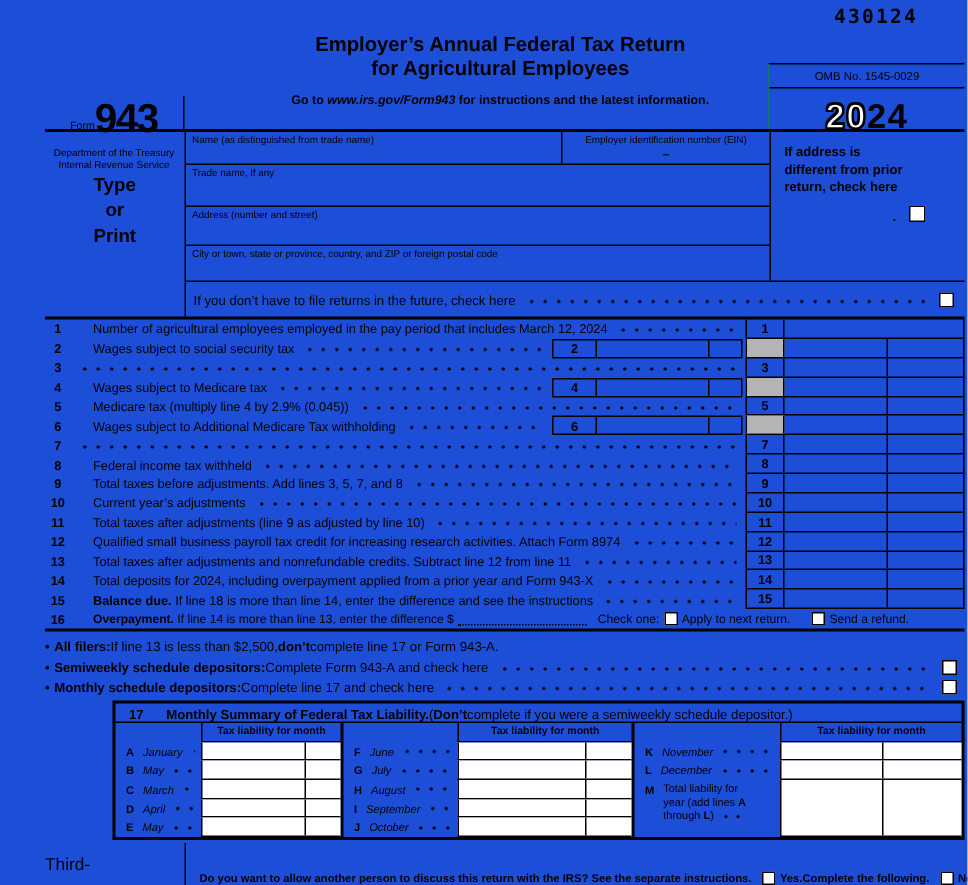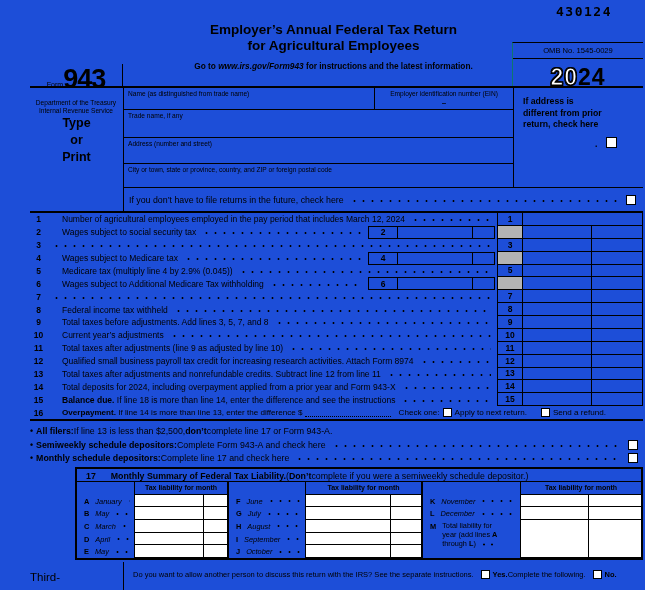--- a/index.html
+++ b/index.html
@@ -122,21 +122,21 @@
   .gm { font-size:7.4px;font-style:italic; }
   .grp .dots { margin:0 4px; }
   .g3 .mrow { flex:3; align-items:stretch; }
   .mlabel { flex:1; display:flex; padding-top:2px; }
   .mtext { font-size:7.3px; line-height:8.8px; white-space:normal; }
 
   
   .third { position:absolute; left:30px; top:562px; width:613px; height:28px; }
   .t3lab { position:absolute; left:0; top:9px; font-weight:normal; font-size:11.5px; }
   .t3box { position:absolute; left:93px; top:0; bottom:0; width:520px; border-left:1.5px solid #000;
-    display:flex; align-items:flex-start; padding:8px 0 0 9px; font-size:7.5px; white-space:nowrap; }
+    display:flex; align-items:flex-end; padding:8px 0 0 9px; font-size:7.5px; white-space:nowrap;font-weight:bold; }
   .t3box .cb { width:9px; height:9px; margin:0 3px 0 7px; }
 </style>
 </head>
 <body>
 
 <div id="page">
 
   <div class="doccode">430124</div>
 
   <div class="hdr">

